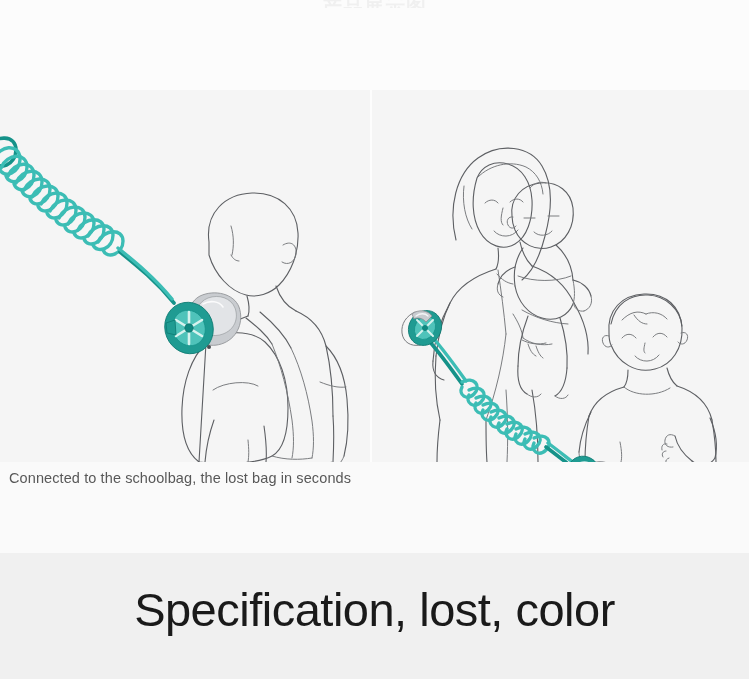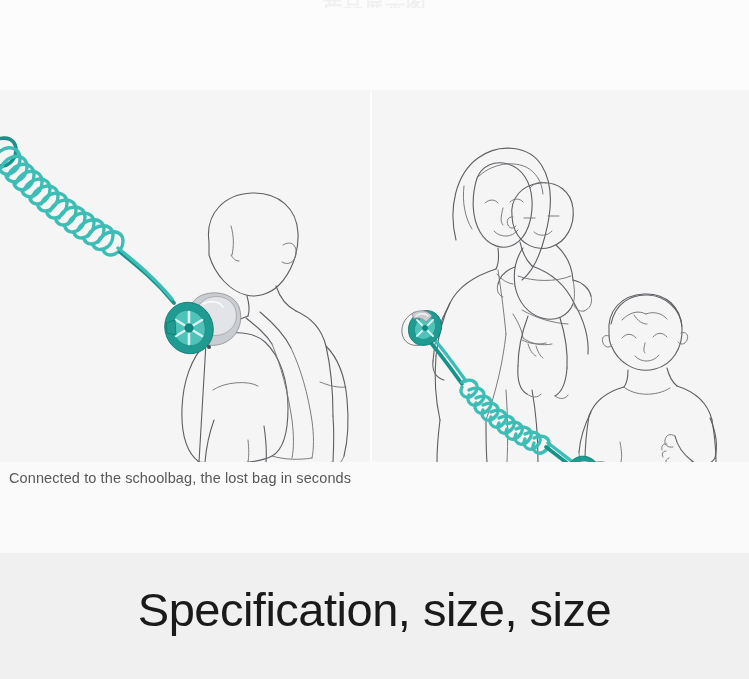--- a/index.html
+++ b/index.html
@@ -400,16 +400,16 @@
     </div>
   </div>
 
   <div class="panel-divider"></div>
 
   <div class="caption-band">
     <div class="caption caption-left">Connected to the schoolbag, the lost bag in seconds</div>
   </div>
 
   <div class="heading-band">
-    <div class="heading-text">Specification, size, size</div>
+    <div class="heading-text">Specification, lost, color</div>
   </div>
 
 </div>
 
 </body></html>

